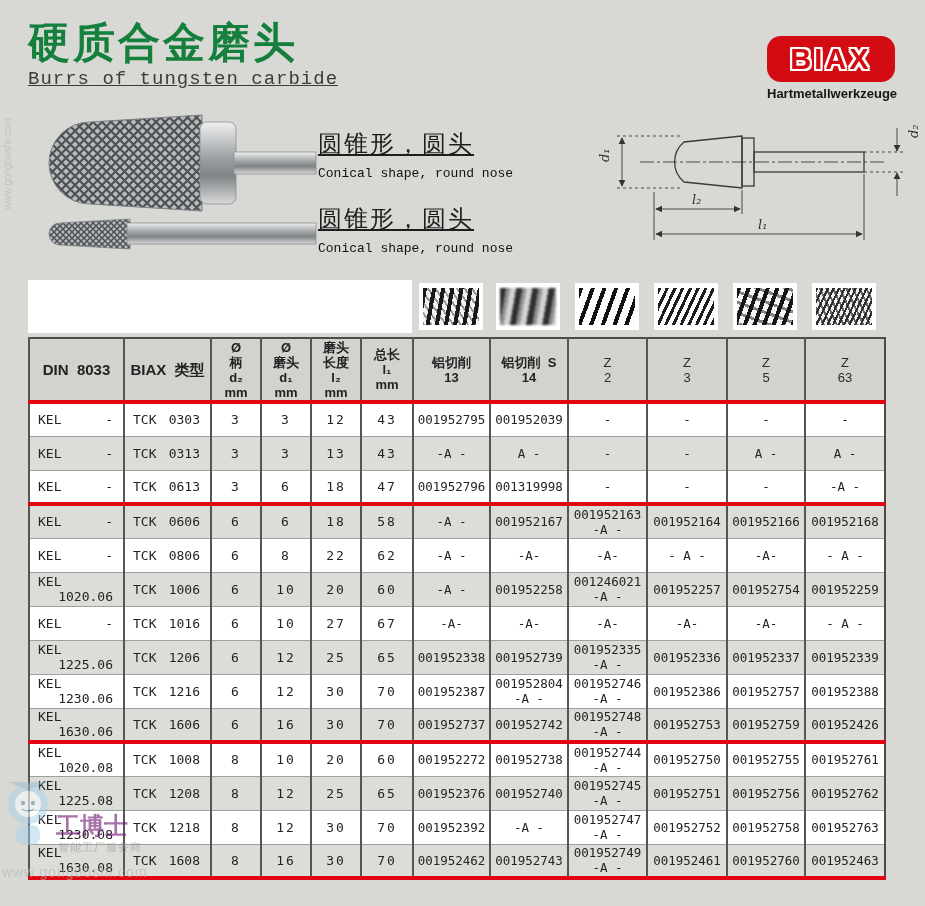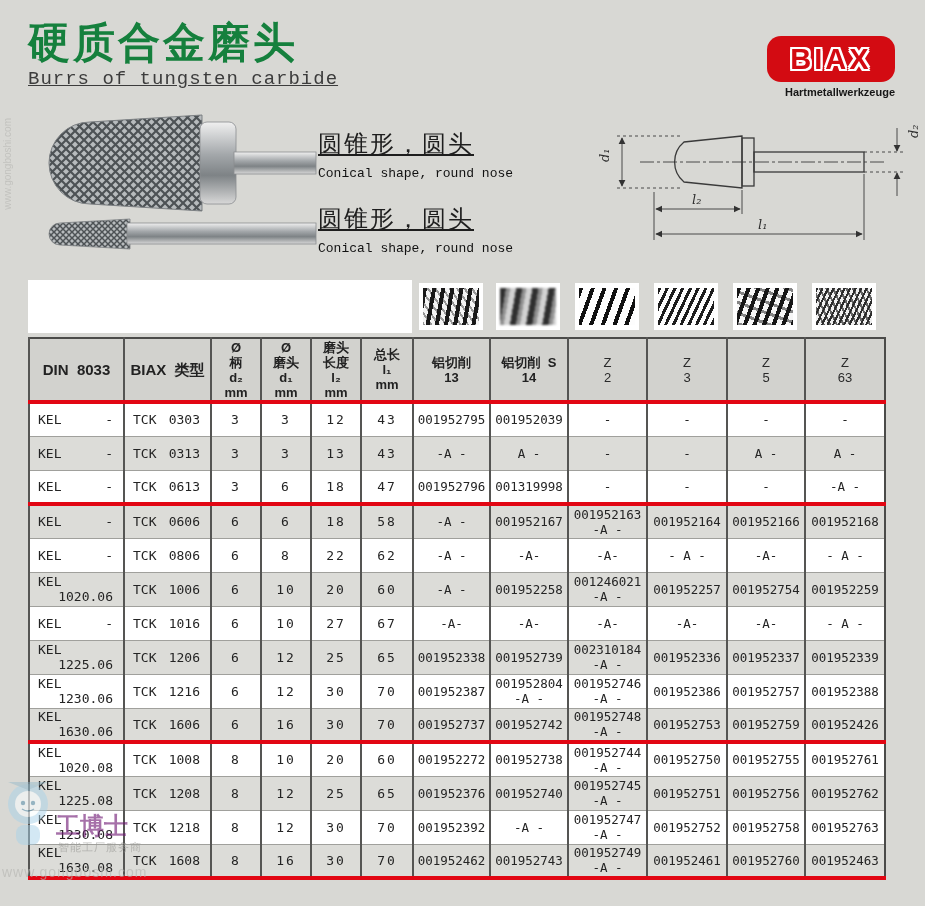--- a/index.html
+++ b/index.html
@@ -7,21 +7,21 @@
   .page{position:relative;width:925px;height:906px;overflow:hidden;}
 
   
   .title-block{position:absolute;left:28px;top:20px;}
   .title-cn{font-family:"DejaVu Serif",serif;font-weight:bold;font-size:42px;line-height:46px;color:#15803d;letter-spacing:3px;}
   .title-en{font-family:"Liberation Mono",monospace;font-size:19px;color:#3c3c3c;letter-spacing:1px;margin-top:2px;text-decoration:underline;}
   .biax-logo{position:absolute;right:30px;top:36px;width:128px;height:46px;background:#d30b12;border-radius:14px;
              display:flex;align-items:center;justify-content:center;}
   .biax-logo span{font-weight:900;font-size:29px;letter-spacing:3px;color:#d30b12;
       text-shadow:-2px -2px 0 #fff,2px -2px 0 #fff,-2px 2px 0 #fff,2px 2px 0 #fff,0 -2px 0 #fff,0 2px 0 #fff,-2px 0 0 #fff,2px 0 0 #fff;}
-  .biax-sub{position:absolute;right:30px;top:86px;width:128px;text-align:right;font-size:11px;font-weight:bold;color:#161616;}
+  .biax-sub{position:absolute;right:30px;top:86px;width:128px;text-align:left;font-size:13px;font-weight:bold;color:#161616;}
 
   
   .photo1{position:absolute;left:12px;top:113px;}
   .photo2{position:absolute;left:12px;top:208px;}
   .plabel{position:absolute;left:318px;}
   .plabel .cn{font-size:24px;color:#1e1e1e;letter-spacing:2px;text-decoration:underline;}
   .plabel .en{font-family:"Liberation Mono",monospace;font-size:13px;color:#111;margin-top:6px;}
   .plabel1{top:128px;} .plabel2{top:203px;}
 
   
@@ -418,21 +418,21 @@
           <td class="split">
             <span>TCK</span>
             <span>1206</span>
           </td>
           <td class="num">6</td>
           <td class="num">12</td>
           <td class="num">25</td>
           <td class="num">65</td>
           <td class="ord">001952338</td>
           <td class="ord">001952739</td>
-          <td class="ord">002310184
+          <td class="ord">001952335
 -A -</td>
           <td class="ord">001952336</td>
           <td class="ord">001952337</td>
           <td class="ord">001952339</td>
         </tr>
         <tr>
           <td class="split">
             <span>KEL</span>
             <span>1230.06</span>
           </td>

